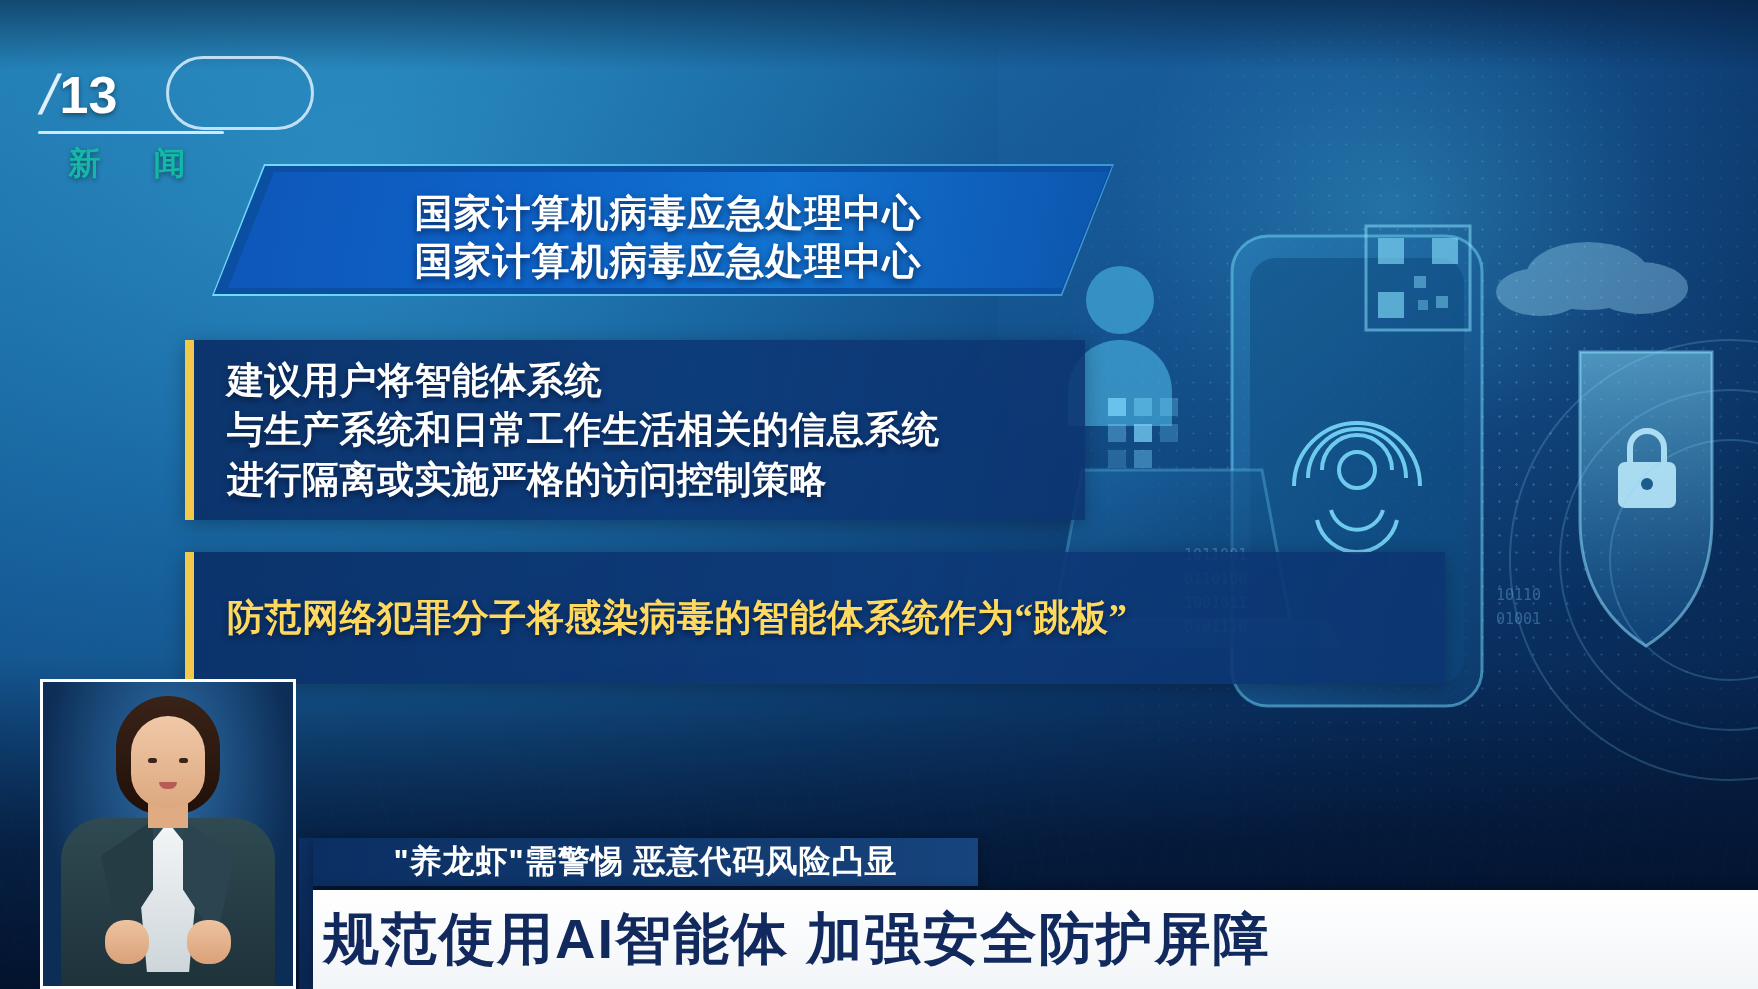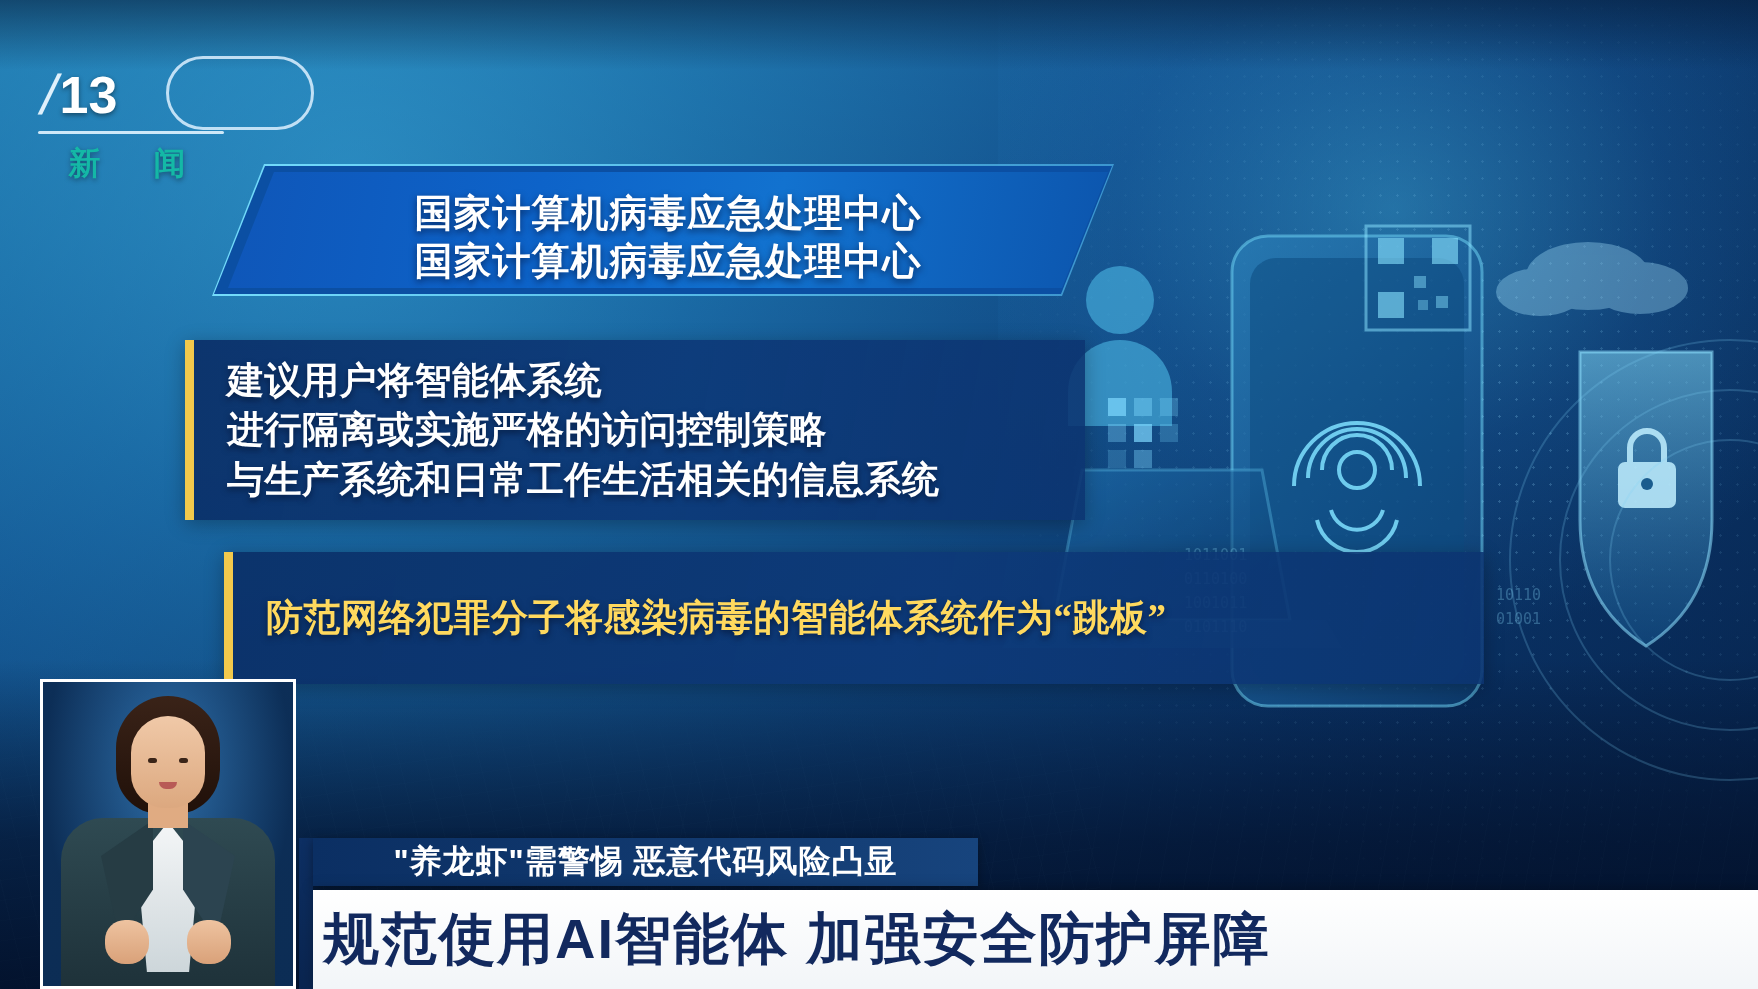--- a/index.html
+++ b/index.html
@@ -147,21 +147,21 @@
     font-weight:bold;font-size:37px;line-height:1.33;
     letter-spacing:.5px;
     text-shadow:0 3px 6px rgba(0,8,30,.55);
     font-family:Liberation Serif, serif;
     white-space:nowrap;
   }
   .white .ln{color:#ffffff;}
   .yellow .ln{color:#ffd95e;}
 
   #panel-1{left:185px;top:340px;width:900px;height:180px;}
-  #panel-2{left:185px;top:552px;width:1260px;height:132px;margin-left:39px;}
+  #panel-2{left:185px;top:552px;width:1260px;height:132px;}
 
   
   .anchor{
     position:absolute;left:40px;top:679px;width:256px;height:310px;
     border:3px solid #ffffff;
     box-sizing:border-box;
     overflow:hidden;
     background:linear-gradient(180deg,#0b2b52 0%, #123a66 40%, #0e2f57 100%);
   }
   .anchor-inner{position:absolute;inset:0;}
@@ -363,22 +363,22 @@
   <div class="hexbanner"></div>
   <div class="hex-title">
     <div>国家计算机病毒应急处理中心</div>
     <div>国家计算机病毒应急处理中心</div>
   </div>
 
   <div class="panel" id="panel-1">
     <div class="panel-bar"></div>
     <div class="panel-text white">
       <div class="ln">建议用户将智能体系统</div>
+      <div class="ln">与生产系统和日常工作生活相关的信息系统</div>
       <div class="ln">进行隔离或实施严格的访问控制策略</div>
-      <div class="ln">与生产系统和日常工作生活相关的信息系统</div>
     </div>
   </div>
 
   <div class="panel" id="panel-2">
     <div class="panel-bar"></div>
     <div class="panel-text yellow">
       <div class="ln">防范网络犯罪分子将感染病毒的智能体系统作为“跳板”</div>
     </div>
   </div>
 

